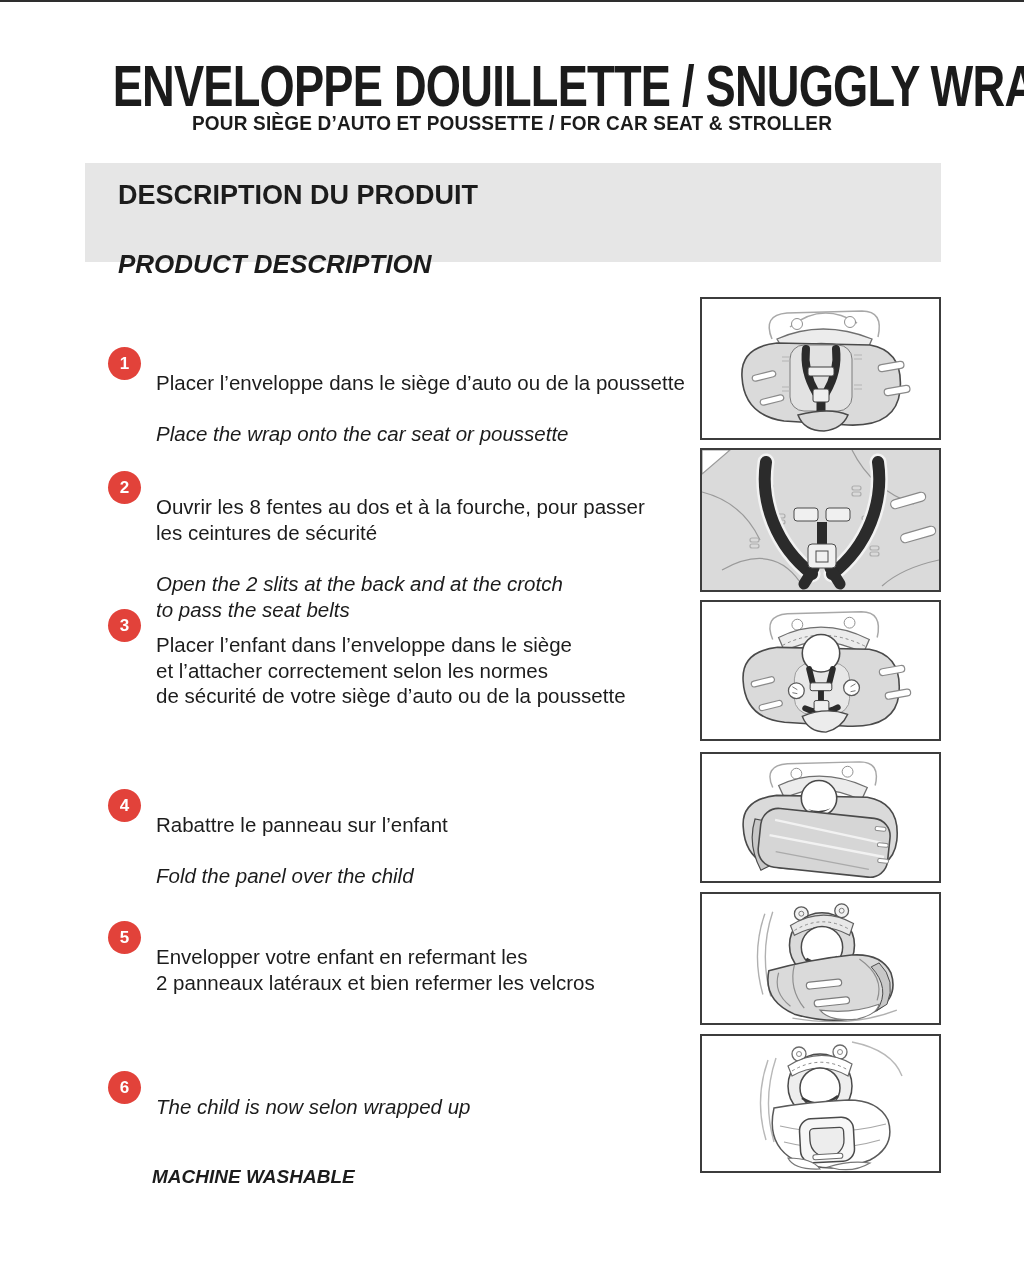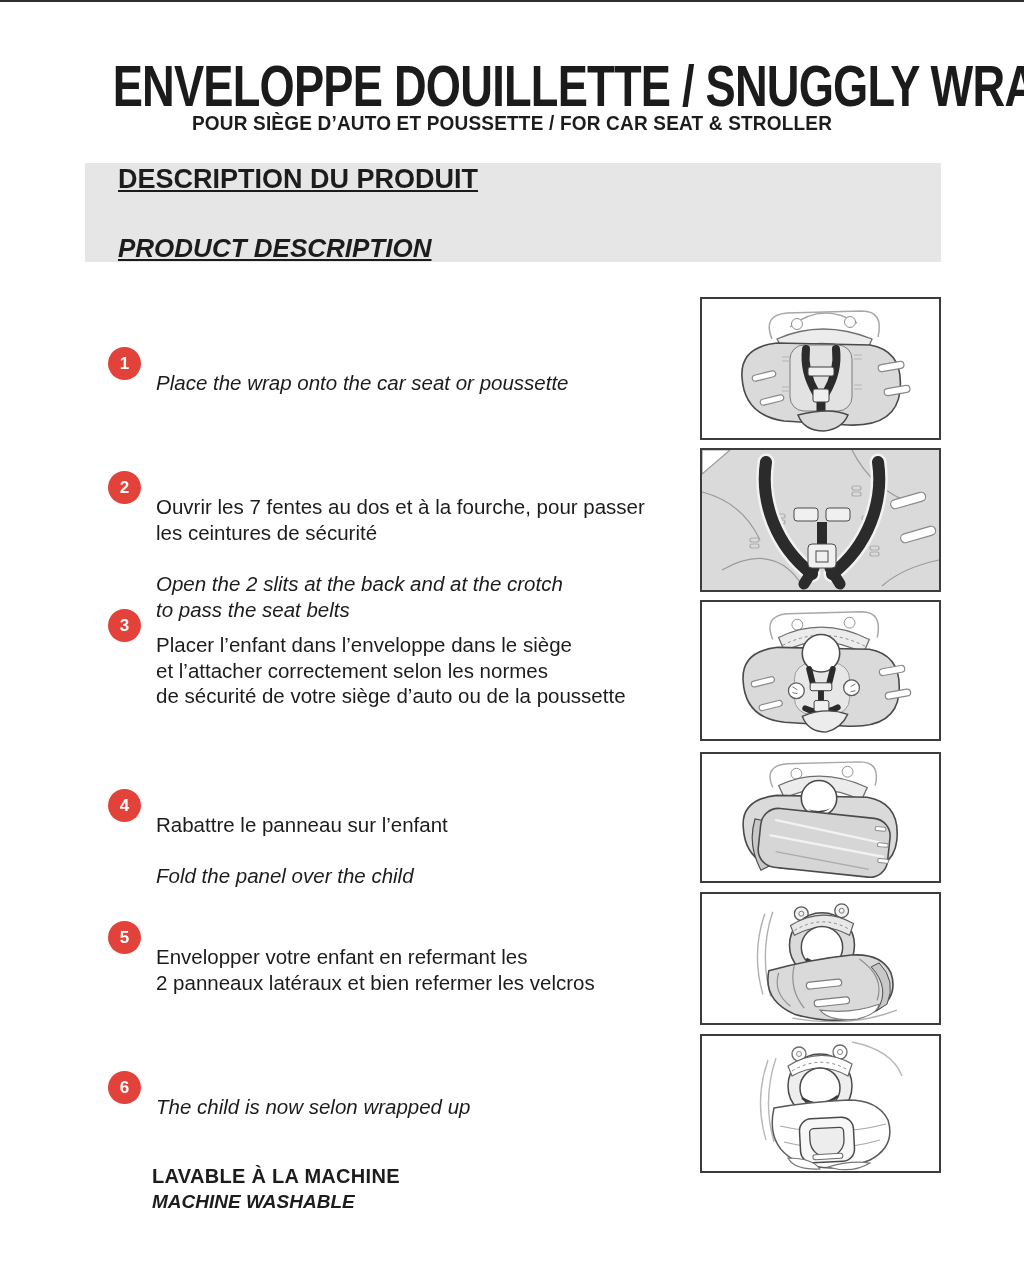--- a/index.html
+++ b/index.html
@@ -5,21 +5,21 @@
   html,body{margin:0;padding:0;background:#fff;}
   #page{position:relative;width:1024px;height:1280px;background:#ffffff;overflow:hidden;
         font-family:"Liberation Sans", sans-serif;color:#1c1c1c;}
   .topline{position:absolute;top:0;left:0;width:100%;height:2px;background:#2e2e2e;}
   .title{position:absolute;top:52px;left:0;width:1024px;text-align:center;font-size:58px;
          font-weight:bold;white-space:nowrap;transform:scaleX(0.78);transform-origin:50% 50%;
          letter-spacing:-1px;color:#1b1b1b;}
   .subtitle{position:absolute;top:112px;left:0;width:1024px;text-align:center;font-size:20px;
             font-weight:bold;letter-spacing:0.2px;transform:scaleX(0.95);transform-origin:50% 50%;}
   .banner{position:absolute;left:85px;top:163px;width:856px;height:99px;background:#e6e6e6;}
-  .banner-inner{padding:0 0 0 33px;line-height:33px;text-decoration:underline;}
+  .banner-inner{padding:16px 0 0 33px;line-height:33px;}
   .banner-fr{font-size:27px;font-weight:bold;}
   .banner-en{font-size:26px;font-weight:bold;font-style:italic;margin-top:36px;}
   .step{position:absolute;left:108px;display:flex;gap:15px;}
   .badge{width:33px;height:33px;border-radius:50%;background:#e2423a;color:#fff;flex:0 0 33px;
          display:flex;align-items:center;justify-content:center;font-size:17px;font-weight:bold;
          margin-top:3px;}
   .step-text{font-size:20.5px;line-height:25.8px;white-space:pre-line;}
   .step-en{font-style:italic;}
   .footer{position:absolute;left:152px;top:1164px;line-height:25px;}
   .footer-fr{font-size:20px;font-weight:bold;letter-spacing:0.3px;}
@@ -40,28 +40,29 @@
   <div class="banner">
     <div class="banner-inner">
       <div class="banner-fr">DESCRIPTION DU PRODUIT</div>
       <div class="banner-en">PRODUCT DESCRIPTION</div>
     </div>
   </div>
 
   <div class="step" style="top:344px">
     <div class="badge">1</div>
     <div class="step-text">
+      <div class="step-fr">Placer l’enveloppe dans le siège d’auto ou de la poussette</div>
       <div class="step-en">Place the wrap onto the car seat or poussette</div>
     </div>
   </div>
 
   <div class="step" style="top:468px">
     <div class="badge">2</div>
     <div class="step-text">
-      <div class="step-fr">Ouvrir les 7 fentes au dos et à la fourche, pour passer
+      <div class="step-fr">Ouvrir les 8 fentes au dos et à la fourche, pour passer
 les ceintures de sécurité</div>
       <div class="step-en">Open the 2 slits at the back and at the crotch
 to pass the seat belts</div>
     </div>
   </div>
 
   <div class="step" style="top:606px">
     <div class="badge">3</div>
     <div class="step-text">
       <div class="step-fr">Placer l’enfant dans l’enveloppe dans le siège
@@ -273,16 +274,15 @@
         <rect x="98" y="82" width="54" height="44" rx="12" fill="#f7f7f7" stroke="#4a4a4a" stroke-width="1.5"></rect>
         <path d="M112 92 h26 a4 4 0 0 1 4 4 v8 a17 17 0 0 1 -34 0 v-8 a4 4 0 0 1 4 -4 Z" fill="#ededed" stroke="#4a4a4a" stroke-width="1.3"></path>
         <rect x="110" y="118" width="30" height="5" rx="2.5" fill="#fff" stroke="#6a6a6a"></rect>
       </g>
       <path d="M86 122 Q92 134 118 133 Q110 122 86 122 Z" fill="#fff" stroke="#777" stroke-width="1.2"></path>
       <path d="M126 131 Q150 138 168 127 Q148 124 126 131 Z" fill="#fff" stroke="#777" stroke-width="1.2"></path>
     </svg>
   </div>
 
   <div class="footer">
-    <div class="footer-fr">LAVABLE À LA MACHINE</div>
     <div class="footer-en">MACHINE WASHABLE</div>
   </div>
 </div>
 
 </body></html>

